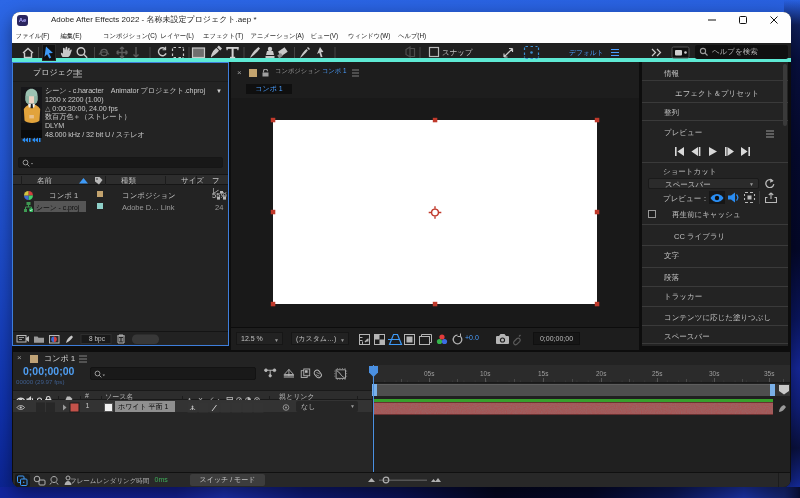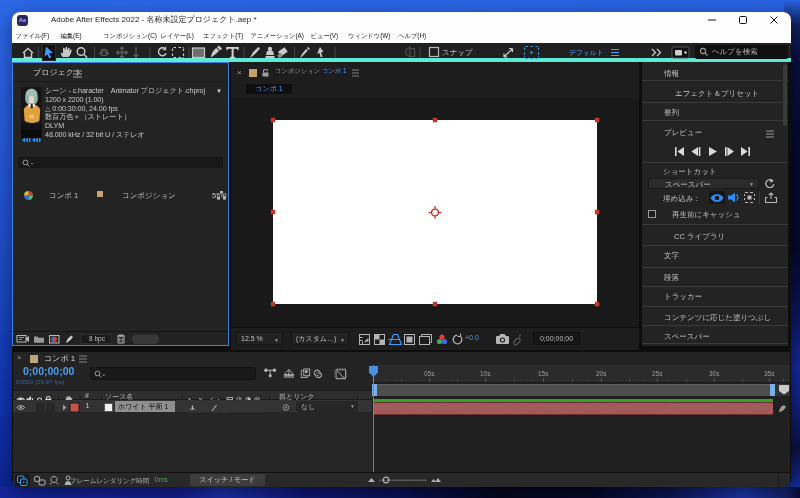--- a/index.html
+++ b/index.html
@@ -224,20 +224,36 @@
     <div class="abs" style="left:203px;top:25px;font-size:6px;color:#cfcfcf">▼</div>
 
     <div class="abs" style="left:5px;top:94px;width:205px;height:11px;background:#181818;border-radius:2px;border:1px solid #161616">
       <svg width="12" height="9" style="position:absolute;left:3px;top:1px">
           <circle cx="3.5" cy="3.5" r="2.4" fill="none" stroke="#9a9a9a" stroke-width="1"></circle>
           <path d="M5.2 5.2l2.2 2.2" stroke="#9a9a9a" stroke-width="1"></path>
           <path d="M9 4l2 0-1 1.6z" fill="#9a9a9a"></path>
         </svg>
     </div>
 
+    <div class="abs" style="left:0px;top:111px;width:215px;height:11px;background:#2d2d2d;border-top:1px solid #161616;border-bottom:1px solid #161616">
+      <span class="abs t7" style="left:12px;top:1px">名前</span>
+      <svg class="abs" width="10" height="6" style="left:66px;top:3px">
+          <path d="M0 5.5L4.5 0 9 5.5z" fill="#3e9af7"></path>
+        </svg>
+      <svg class="abs" width="8" height="8" style="left:82px;top:1.5px">
+          <path d="M0 0h4.5L7.5 3 4 7.5 0 4.5z" fill="#b9b9b9"></path>
+          <circle cx="2" cy="2" r=".8" fill="#2d2d2d"></circle>
+        </svg>
+      <span class="abs t7" style="left:96px;top:1px">種類</span>
+      <span class="abs t7" style="left:156px;top:1px">サイズ</span>
+      <span class="abs t7" style="left:187px;top:1px">フレ…</span>
+      <svg class="abs" width="215" height="11" style="left:0;top:0">
+          <path d="M8.5 1v9M92.5 1v9M152.5 1v9M183.5 1v9" stroke="#1c1c1c" stroke-width="1"></path>
+        </svg>
+    </div>
 
     <div class="abs" style="left:0;top:126px;width:215px;height:12px">
       <svg class="abs" width="9" height="9" style="left:11px;top:1.5px">
           <rect width="9" height="9" fill="#262626"></rect>
           <path d="M4.5 4.5L4.5 0A4.5 4.5 0 0 1 9 4.5z" fill="#d23f3f"></path>
           <path d="M4.5 4.5L9 4.5A4.5 4.5 0 0 1 4.5 9z" fill="#3fd26a"></path>
           <path d="M4.5 4.5L4.5 9A4.5 4.5 0 0 1 0 4.5z" fill="#3f6ad2"></path>
           <path d="M4.5 4.5L0 4.5A4.5 4.5 0 0 1 4.5 0z" fill="#d2c43f"></path>
         </svg>
       <span class="abs t7" style="left:24px;top:1.5px">コンポ 1</span>
@@ -245,20 +261,35 @@
       <span class="abs t7" style="left:97px;top:1.5px">コンポジション</span>
       <span class="abs t7" style="left:187px;top:1.5px">55.0</span>
       <svg class="abs" width="9" height="9" style="left:204px;top:1.5px">
           <g fill="#b5b5b5">
             <rect x="3" y="0" width="3" height="2.6"></rect>
             <rect x="0" y="6" width="3" height="2.6"></rect>
             <rect x="6" y="6" width="3" height="2.6"></rect>
             <path d="M4.2 2.6h.8v2H1.3v1.4h-.8V4.6h3.7zM4.8 4.6h3.7v1.4h-.8V5.6H4.8z"></path>
           </g>
         </svg>
+    </div>
+    <div class="abs" style="left:0;top:138px;width:215px;height:12px">
+      <svg class="abs" width="9" height="10" style="left:11px;top:1px">
+          <rect x="2.5" y="0" width="4" height="3" fill="#3f9a52"></rect>
+          <path d="M4.5 3v2M1.5 7v-2h6v2" stroke="#3f9a52" fill="none"></path>
+          <rect x="0" y="7" width="3" height="3" fill="#3f9a52"></rect>
+          <rect x="6" y="7" width="3" height="3" fill="#3f9a52"></rect>
+          <circle cx="7" cy="8" r="2" fill="#2fbf5f"></circle>
+          <path d="M6 8l.8.9 1.4-1.7" stroke="#fff" stroke-width=".7" fill="none"></path>
+        </svg>
+      <div class="abs" style="left:21px;top:0px;width:52px;height:11px;background:#565656"></div>
+      <span class="abs" style="left:23px;top:2px;color:#0e0e0e;font-size:6.8px">シーン - c.proj</span>
+      <div class="abs" style="left:84px;top:2px;width:6px;height:6px;background:#8fd0c9"></div>
+      <span class="abs t7" style="left:97px;top:1.5px;color:#9a9a9a">Adobe D… Link</span>
+      <span class="abs t7" style="left:190px;top:1.5px;color:#9a9a9a">24</span>
     </div>
 
     <div class="abs" style="left:0;top:268px;width:215px;height:13px;background:#222;border-top:1px solid #141414">
       <svg class="abs" width="215" height="13" style="left:0;top:0">
         <g stroke="#b9b9b9" fill="none" stroke-width="1">
           <rect x="4" y="3.5" width="9" height="6.5"></rect>
             <path d="M6 5.5h5M6 7.5h3" stroke-width=".8"></path>
             <path d="M13 6l3-2v6l-3-2z" fill="#b9b9b9" stroke="none"></path>
           <path d="M21 4.5h3.5l1 1.2h5.5v5H21z" fill="#9a9a9a" stroke="none"></path>
           <rect x="36.5" y="3.5" width="9.5" height="7.5" fill="#2a2a2a"></rect>
@@ -398,21 +429,21 @@
     </svg>
     <div class="t7 abs" style="left:9px;top:105px">ショートカット</div>
     <div class="abs" style="left:6px;top:116px;width:111px;height:11px;background:#2b2b2b;border:1px solid #1a1a1a;border-radius:2px">
       <span class="t7" style="position:absolute;left:4px;top:1px">スペースバー</span>
       <span style="position:absolute;right:4px;top:2px;font-size:5px;color:#9a9a9a">▼</span>
     </div>
     <svg class="abs" width="10" height="10" style="left:123px;top:116px">
         <path d="M8 3.2a4 4 0 1 0 .8 3" fill="none" stroke="#b9b9b9" stroke-width="1.3"></path>
         <path d="M5.5 0.5l3 2.6-3.4 1.6z" fill="#b9b9b9"></path>
       </svg>
-    <div class="t7 abs" style="left:9px;top:132px">埋め込み：</div>
+    <div class="t7 abs" style="left:9px;top:132px">プレビュー：</div>
     <div class="abs" style="left:67px;top:129px;width:16px;height:13px;background:#161616"></div>
     <svg class="abs" width="14" height="10" style="left:68px;top:131px">
         <path d="M7 1C3.5 1 1.3 3.5.5 5 1.3 6.5 3.5 9 7 9s5.7-2.5 6.5-4C12.7 3.5 10.5 1 7 1z" fill="#2a8df2"></path>
         <circle cx="7" cy="5" r="2.2" fill="#0e0e0e"></circle>
       </svg>
     <svg class="abs" width="13" height="11" style="left:86px;top:130px">
         <path d="M0 3.5h3L7 .5v10L3 7.5H0z" fill="#2a8df2"></path>
         <path d="M8.5 2.5a4.5 4.5 0 0 1 0 6M9.5 4.2a2.3 2.3 0 0 1 0 2.6" stroke="#2a8df2" fill="none" stroke-width="1.2"></path>
       </svg>
     <svg class="abs" width="12" height="11" style="left:102px;top:130px">

